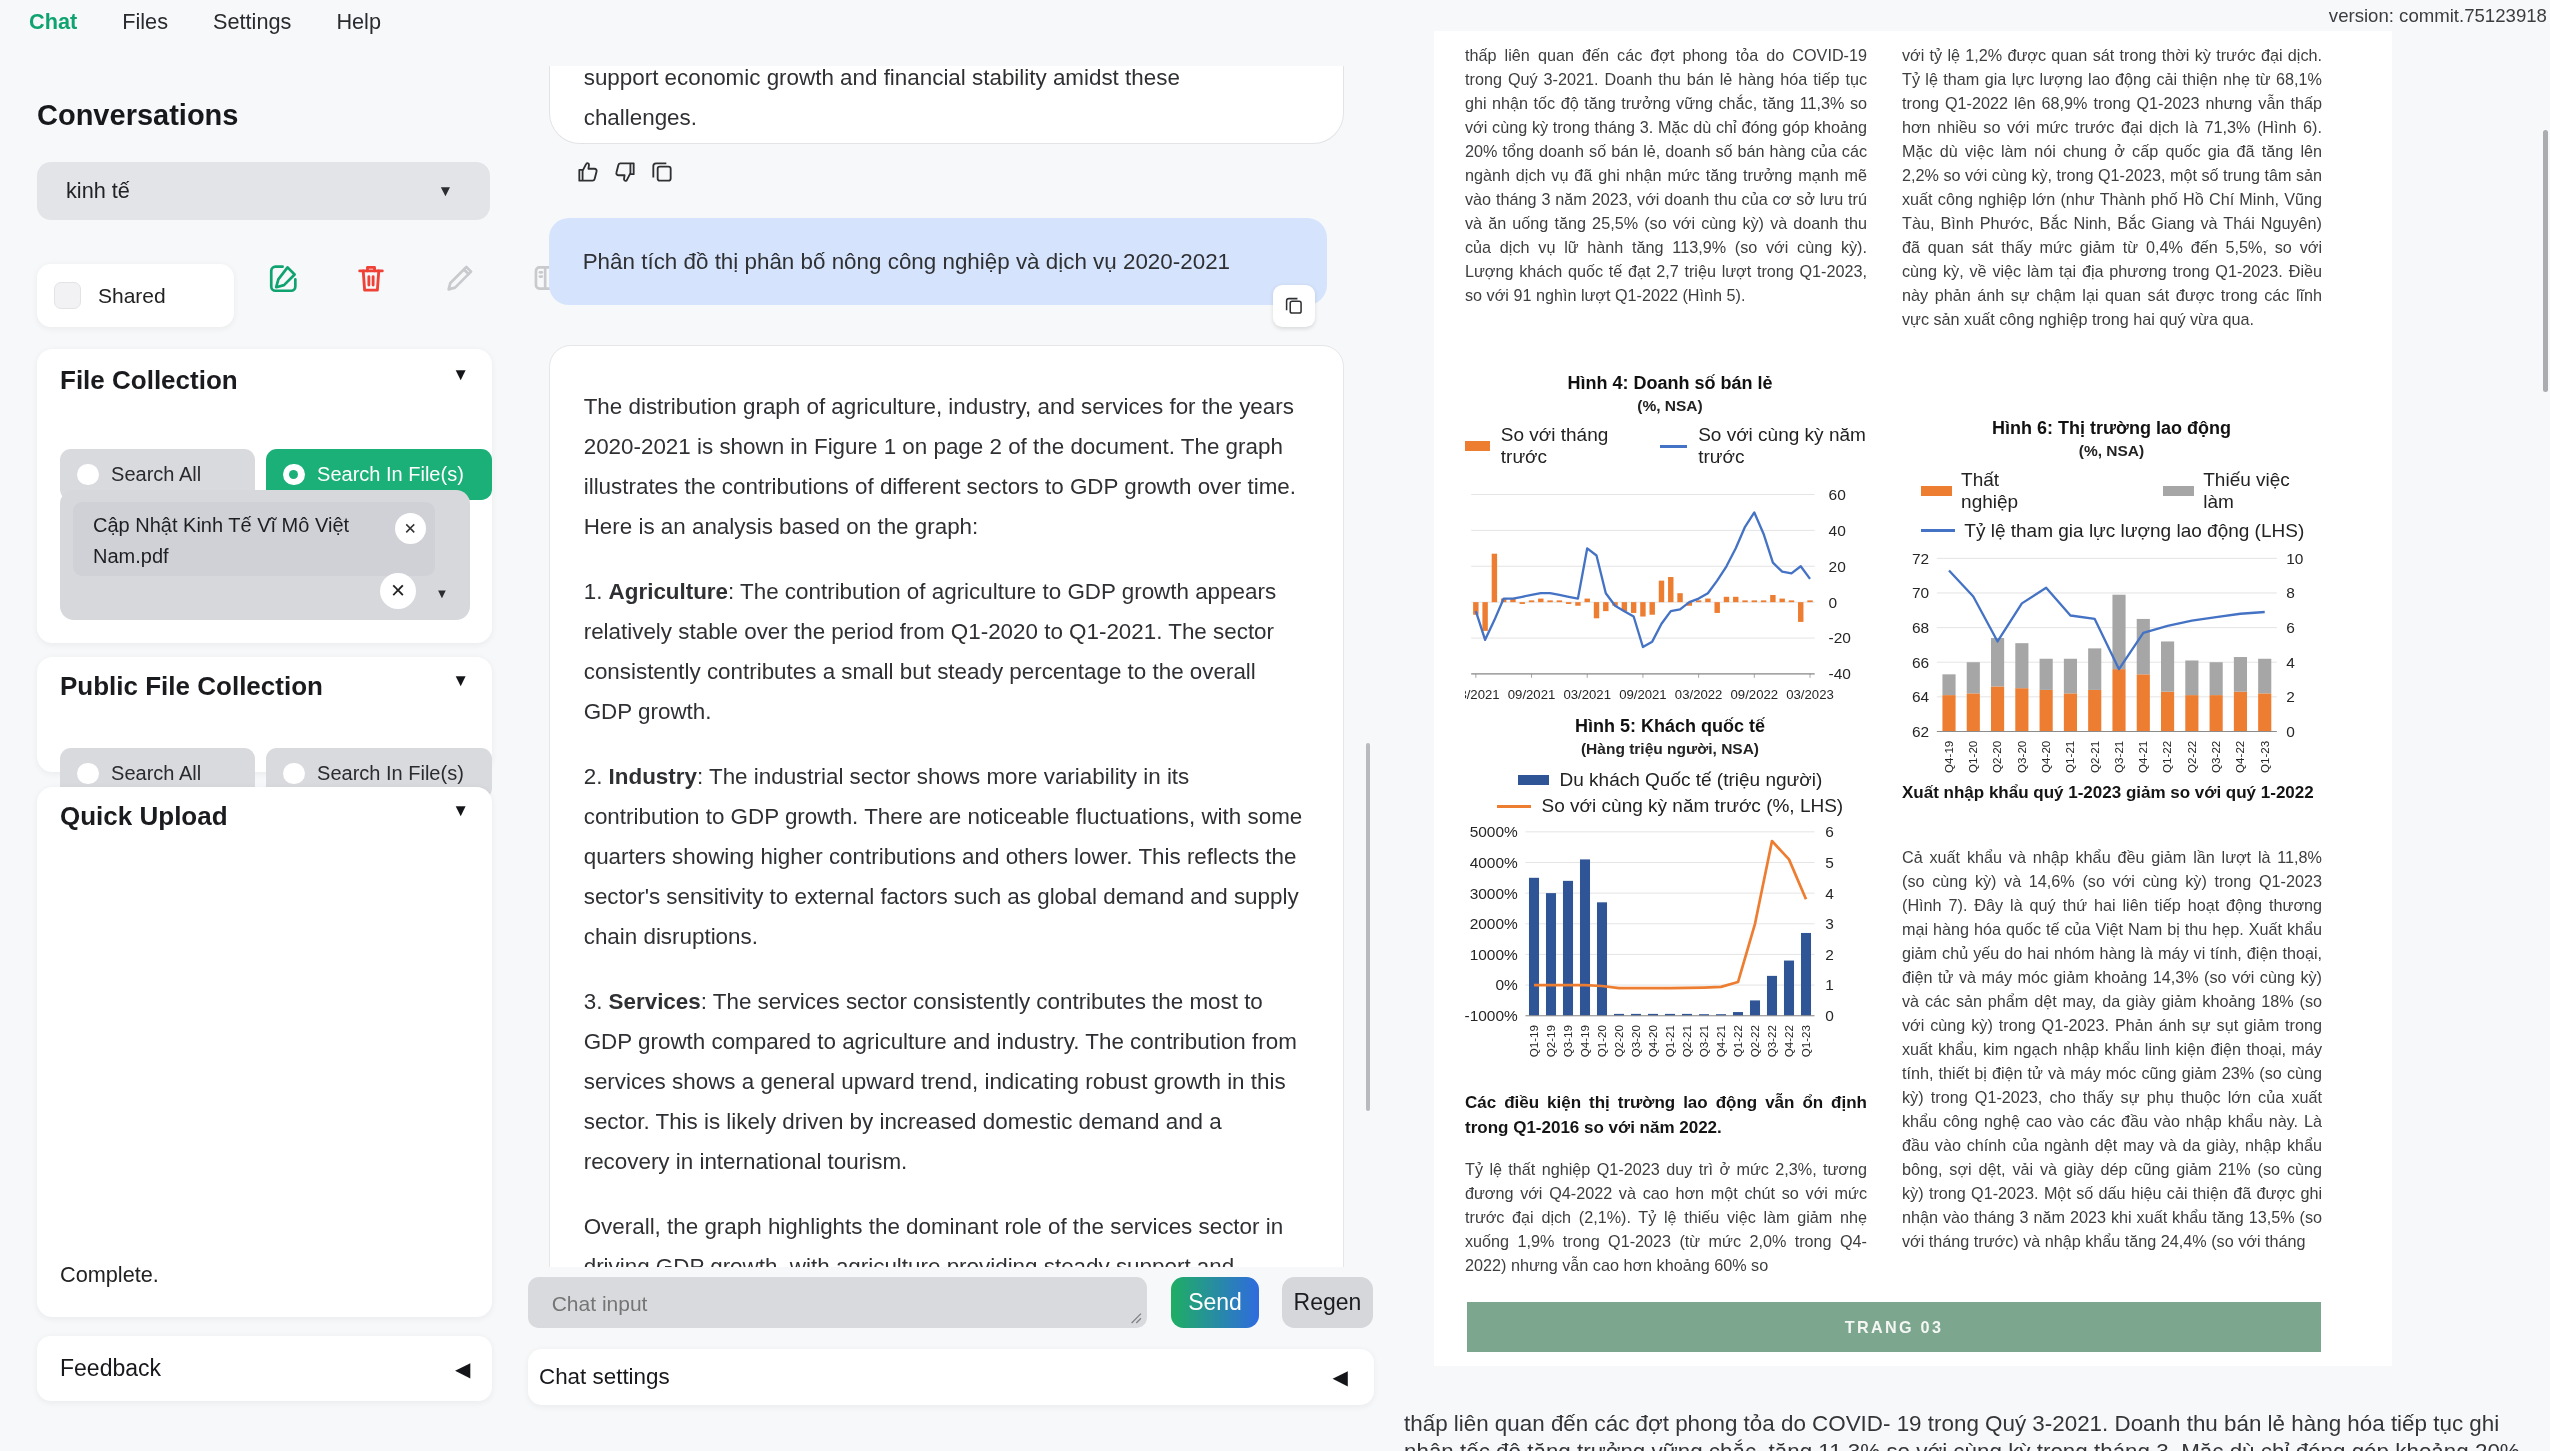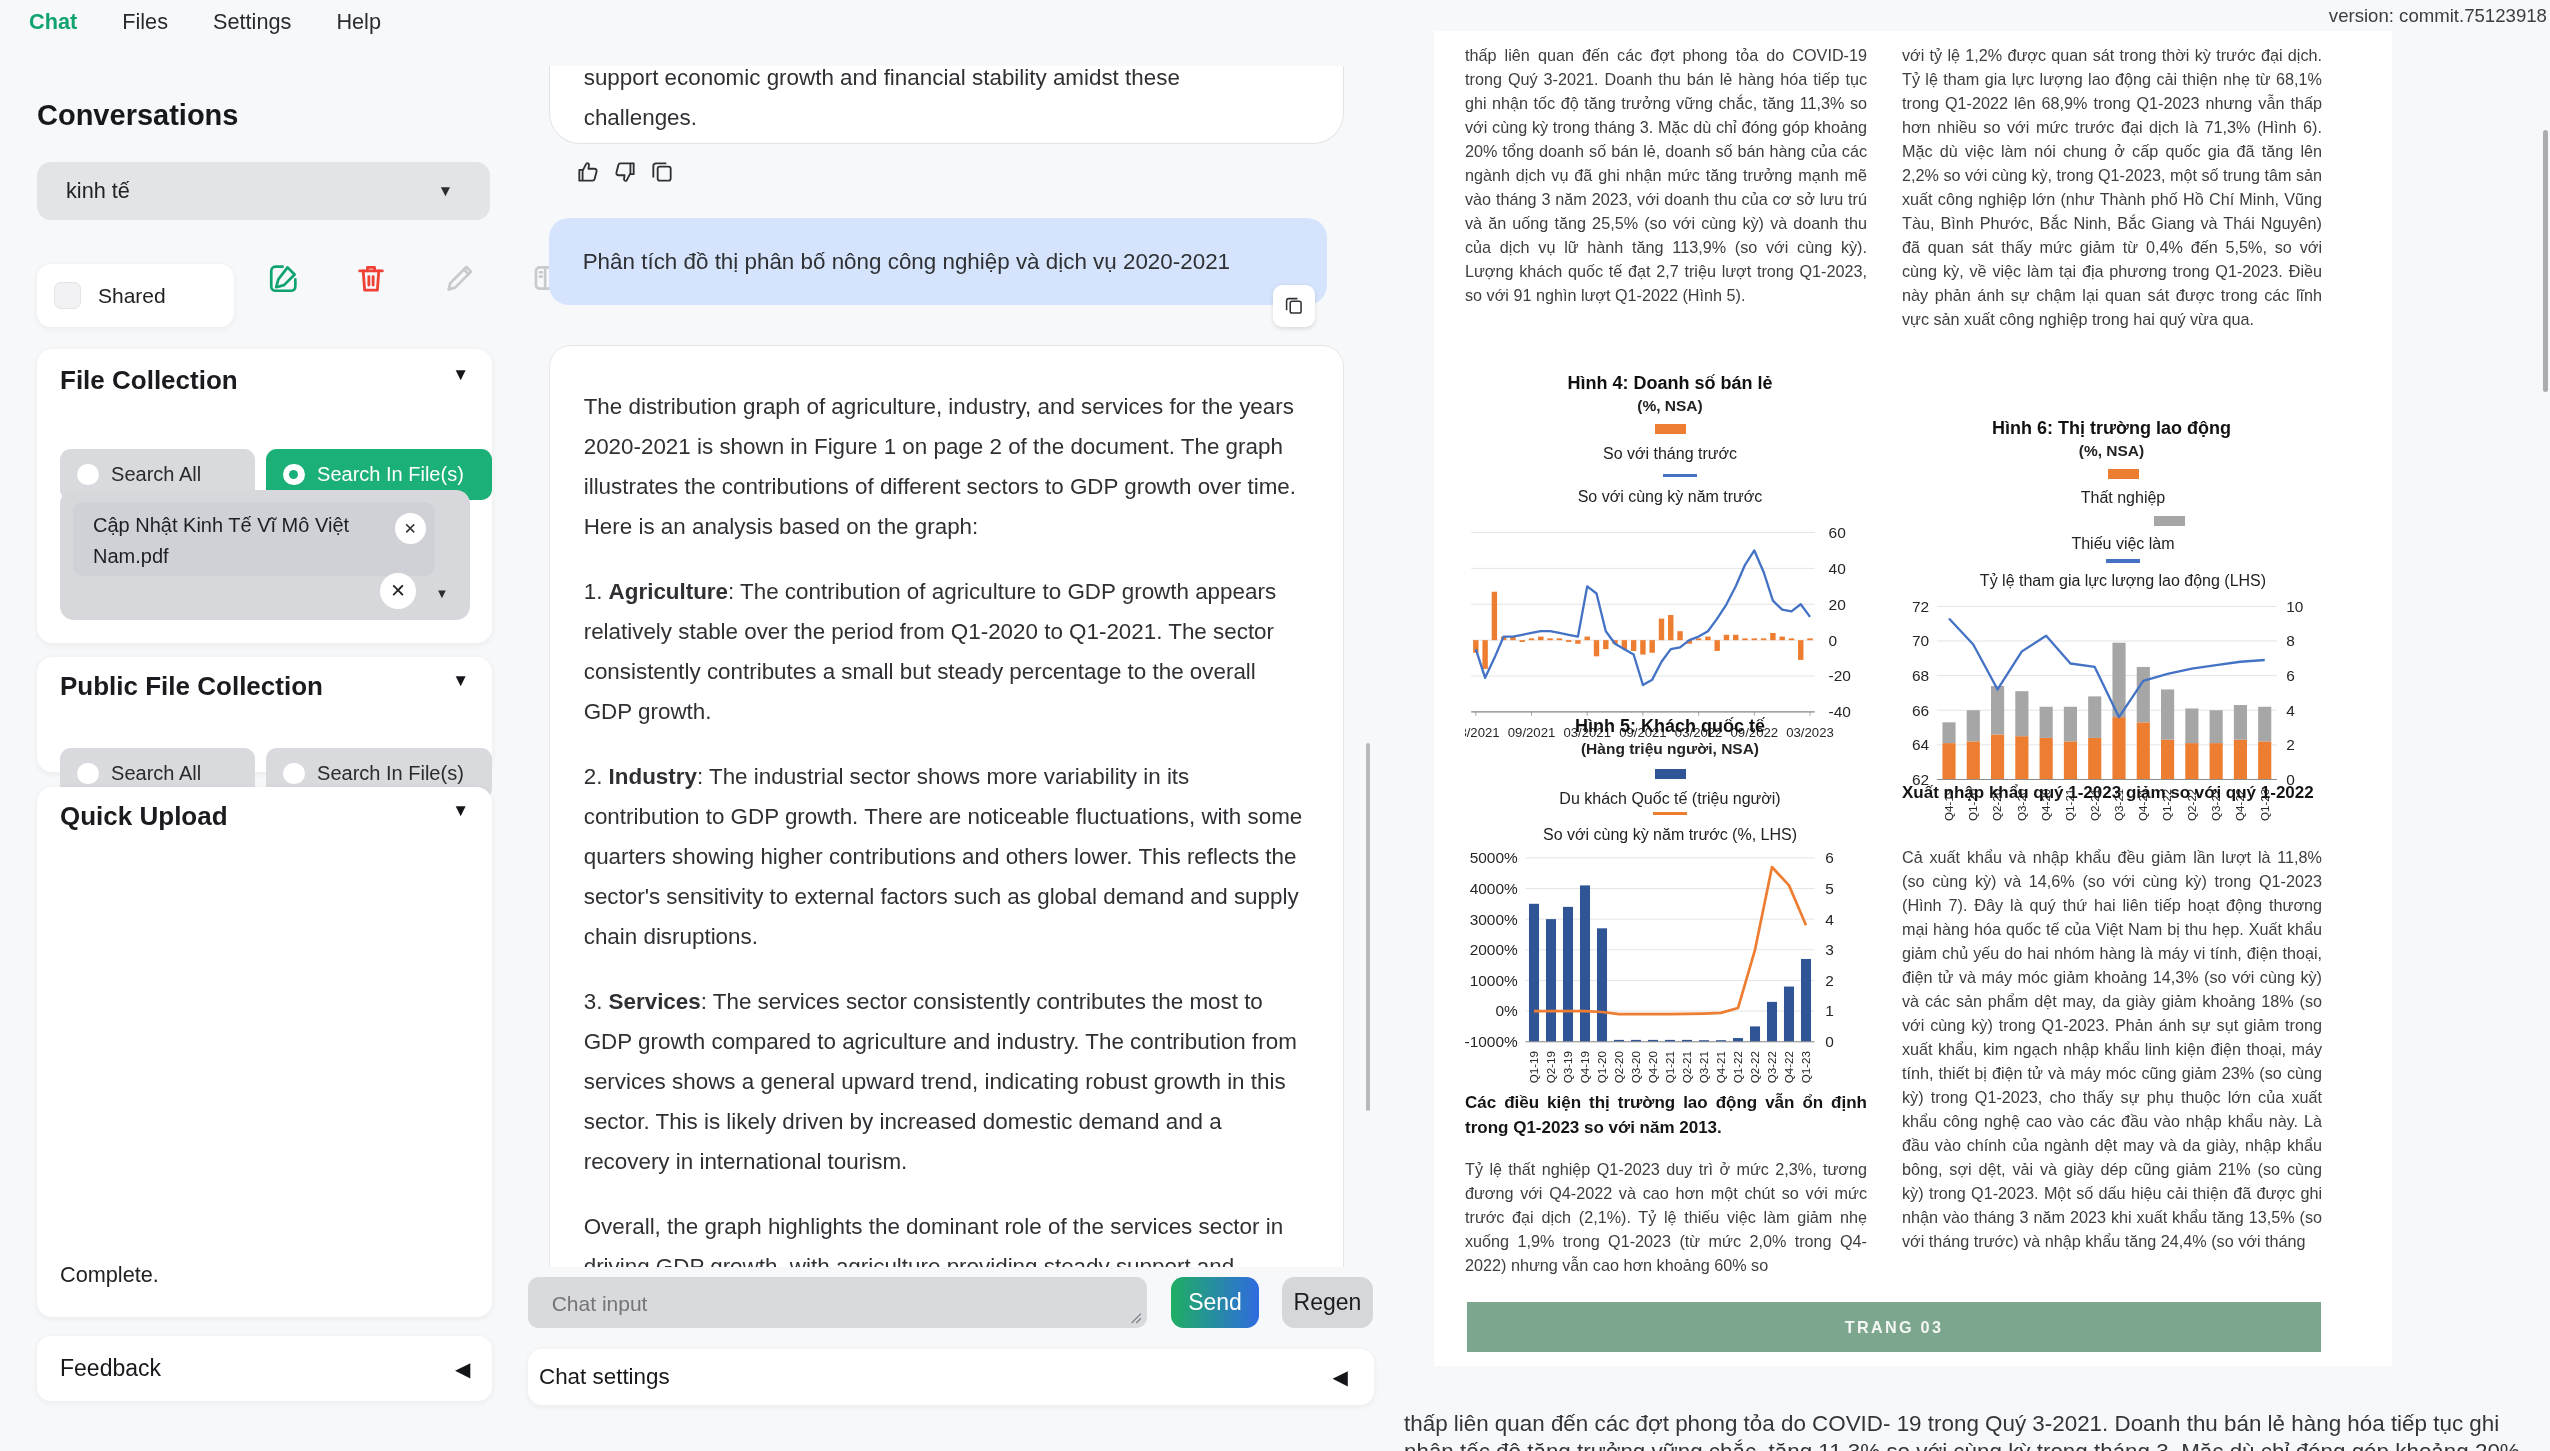--- a/index.html
+++ b/index.html
@@ -13,21 +13,21 @@
   .pill.gray{background:#d9dade;color:#2a2b2e;}
   .pill.green{background:#1ab078;color:#fff;}
   .radio{width:21.7px;height:21.7px;border-radius:50%;background:#fff;flex:0 0 auto;position:relative;}
   .radio.on::after{content:"";position:absolute;left:6.2px;top:6.2px;width:9.3px;height:9.3px;border-radius:50%;background:#1ab078;}
   .green-link{color:#129e66;}
   .bubble-text{font-size:22.4px;line-height:40px;color:#2f3033;}
   .pdf-p{font-size:16.2px;line-height:24px;color:#3d3e40;text-align:justify;margin:0;}
   .pdf-h{font-size:17px;line-height:25px;color:#141414;font-weight:bold;text-align:justify;margin:0;}
   .fig-title{font-size:18px;font-weight:bold;color:#111;text-align:center;}
   .fig-sub{font-size:15.5px;font-weight:bold;color:#222;text-align:center;margin-top:3.1px;}
-  .legend-row{display:flex;justify-content:center;align-items:center;gap:10.8px;margin-top:9.3px;font-size:16px;color:#222;flex-direction:column;}
+  .legend-row{display:flex;justify-content:center;align-items:center;gap:10.8px;margin-top:9.3px;font-size:19px;color:#222;}
   .sw-bar{display:inline-block;width:31px;height:10px;}
   .sw-line{display:inline-block;width:34px;height:3.1px;}
   .icon-btn{display:inline-flex;align-items:center;justify-content:center;cursor:pointer;}
   svg.ic{display:block;}
 </style>
 </head>
 <body>
 
 <div class="abs" style="left:0;top:0;width:2550px;height:46px;">
   <div id="nav-items" class="abs" style="left:29px;top:9.3px;display:flex;gap:45px;font-size:21.7px;">
@@ -423,21 +423,21 @@
         <text x="314" y="264" font-size="15" text-anchor="end" fill="#262626" font-family="Liberation Sans, DejaVu Sans, sans-serif" transform="rotate(-90 314 264)">Q3-21</text>
         <text x="336" y="264" font-size="15" text-anchor="end" fill="#262626" font-family="Liberation Sans, DejaVu Sans, sans-serif" transform="rotate(-90 336 264)">Q4-21</text>
         <text x="358" y="264" font-size="15" text-anchor="end" fill="#262626" font-family="Liberation Sans, DejaVu Sans, sans-serif" transform="rotate(-90 358 264)">Q1-22</text>
         <text x="380" y="264" font-size="15" text-anchor="end" fill="#262626" font-family="Liberation Sans, DejaVu Sans, sans-serif" transform="rotate(-90 380 264)">Q2-22</text>
         <text x="402" y="264" font-size="15" text-anchor="end" fill="#262626" font-family="Liberation Sans, DejaVu Sans, sans-serif" transform="rotate(-90 402 264)">Q3-22</text>
         <text x="424" y="264" font-size="15" text-anchor="end" fill="#262626" font-family="Liberation Sans, DejaVu Sans, sans-serif" transform="rotate(-90 424 264)">Q4-22</text>
         <text x="446" y="264" font-size="15" text-anchor="end" fill="#262626" font-family="Liberation Sans, DejaVu Sans, sans-serif" transform="rotate(-90 446 264)">Q1-23</text>
       </svg>
   </div>
 
-  <p class="pdf-h abs" style="left:31px;top:1059px;width:402px;">Các điều kiện thị trường lao động vẫn ổn định trong Q1-2023 so với năm 2013.</p>
+  <p class="pdf-h abs" style="left:31px;top:1059px;width:402px;">Các điều kiện thị trường lao động vẫn ổn định trong Q1-2016 so với năm 2022.</p>
   <p class="pdf-p abs" style="left:31px;top:1126px;width:402px;">Tỷ lệ thất nghiệp Q1-2023 duy trì ở mức 2,3%, tương đương với Q4-2022 và cao hơn một chút so với mức trước đại dịch (2,1%). Tỷ lệ thiếu việc làm giảm nhẹ xuống 1,9% trong Q1-2023 (từ mức 2,0% trong Q4-2022) nhưng vẫn cao hơn khoảng 60% so</p>
 
   <p class="pdf-h abs" style="left:468px;top:749px;width:420px;">Xuất nhập khẩu quý 1-2023 giảm so với quý 1-2022</p>
   <p class="pdf-p abs" style="left:468px;top:814px;width:420px;">Cả xuất khẩu và nhập khẩu đều giảm lần lượt là 11,8% (so cùng kỳ) và 14,6% (so với cùng kỳ) trong Q1-2023 (Hình 7). Đây là quý thứ hai liên tiếp hoạt động thương mại hàng hóa quốc tế của Việt Nam bị thu hẹp. Xuất khẩu giảm chủ yếu do hai nhóm hàng là máy vi tính, điện thoại, điện tử và máy móc giảm khoảng 14,3% (so với cùng kỳ) và các sản phẩm dệt may, da giày giảm khoảng 18% (so với cùng kỳ) trong Q1-2023. Phản ánh sự sụt giảm trong xuất khẩu, kim ngạch nhập khẩu linh kiện điện thoại, máy tính, thiết bị điện tử và máy móc cũng giảm 23% (so cùng kỳ) trong Q1-2023, cho thấy sự phụ thuộc lớn của xuất khẩu công nghệ cao vào các đầu vào nhập khẩu này. Là đầu vào chính của ngành dệt may và da giày, nhập khẩu bông, sợi dệt, vải và giày dép cũng giảm 21% (so cùng kỳ) trong Q1-2023. Một số dấu hiệu cải thiện đã được ghi nhận vào tháng 3 năm 2023 khi xuất khẩu tăng 13,5% (so với tháng trước) và nhập khẩu tăng 24,4% (so với tháng</p>
 
   <div class="abs" style="left:33px;top:1271px;width:854px;height:50px;background:#7ca68e;display:flex;align-items:center;justify-content:center;">
     <span style="color:#f4f6f4;font-size:16.2px;font-weight:bold;letter-spacing:2.3px;">TRANG 03</span>
   </div>
 </div>
 

